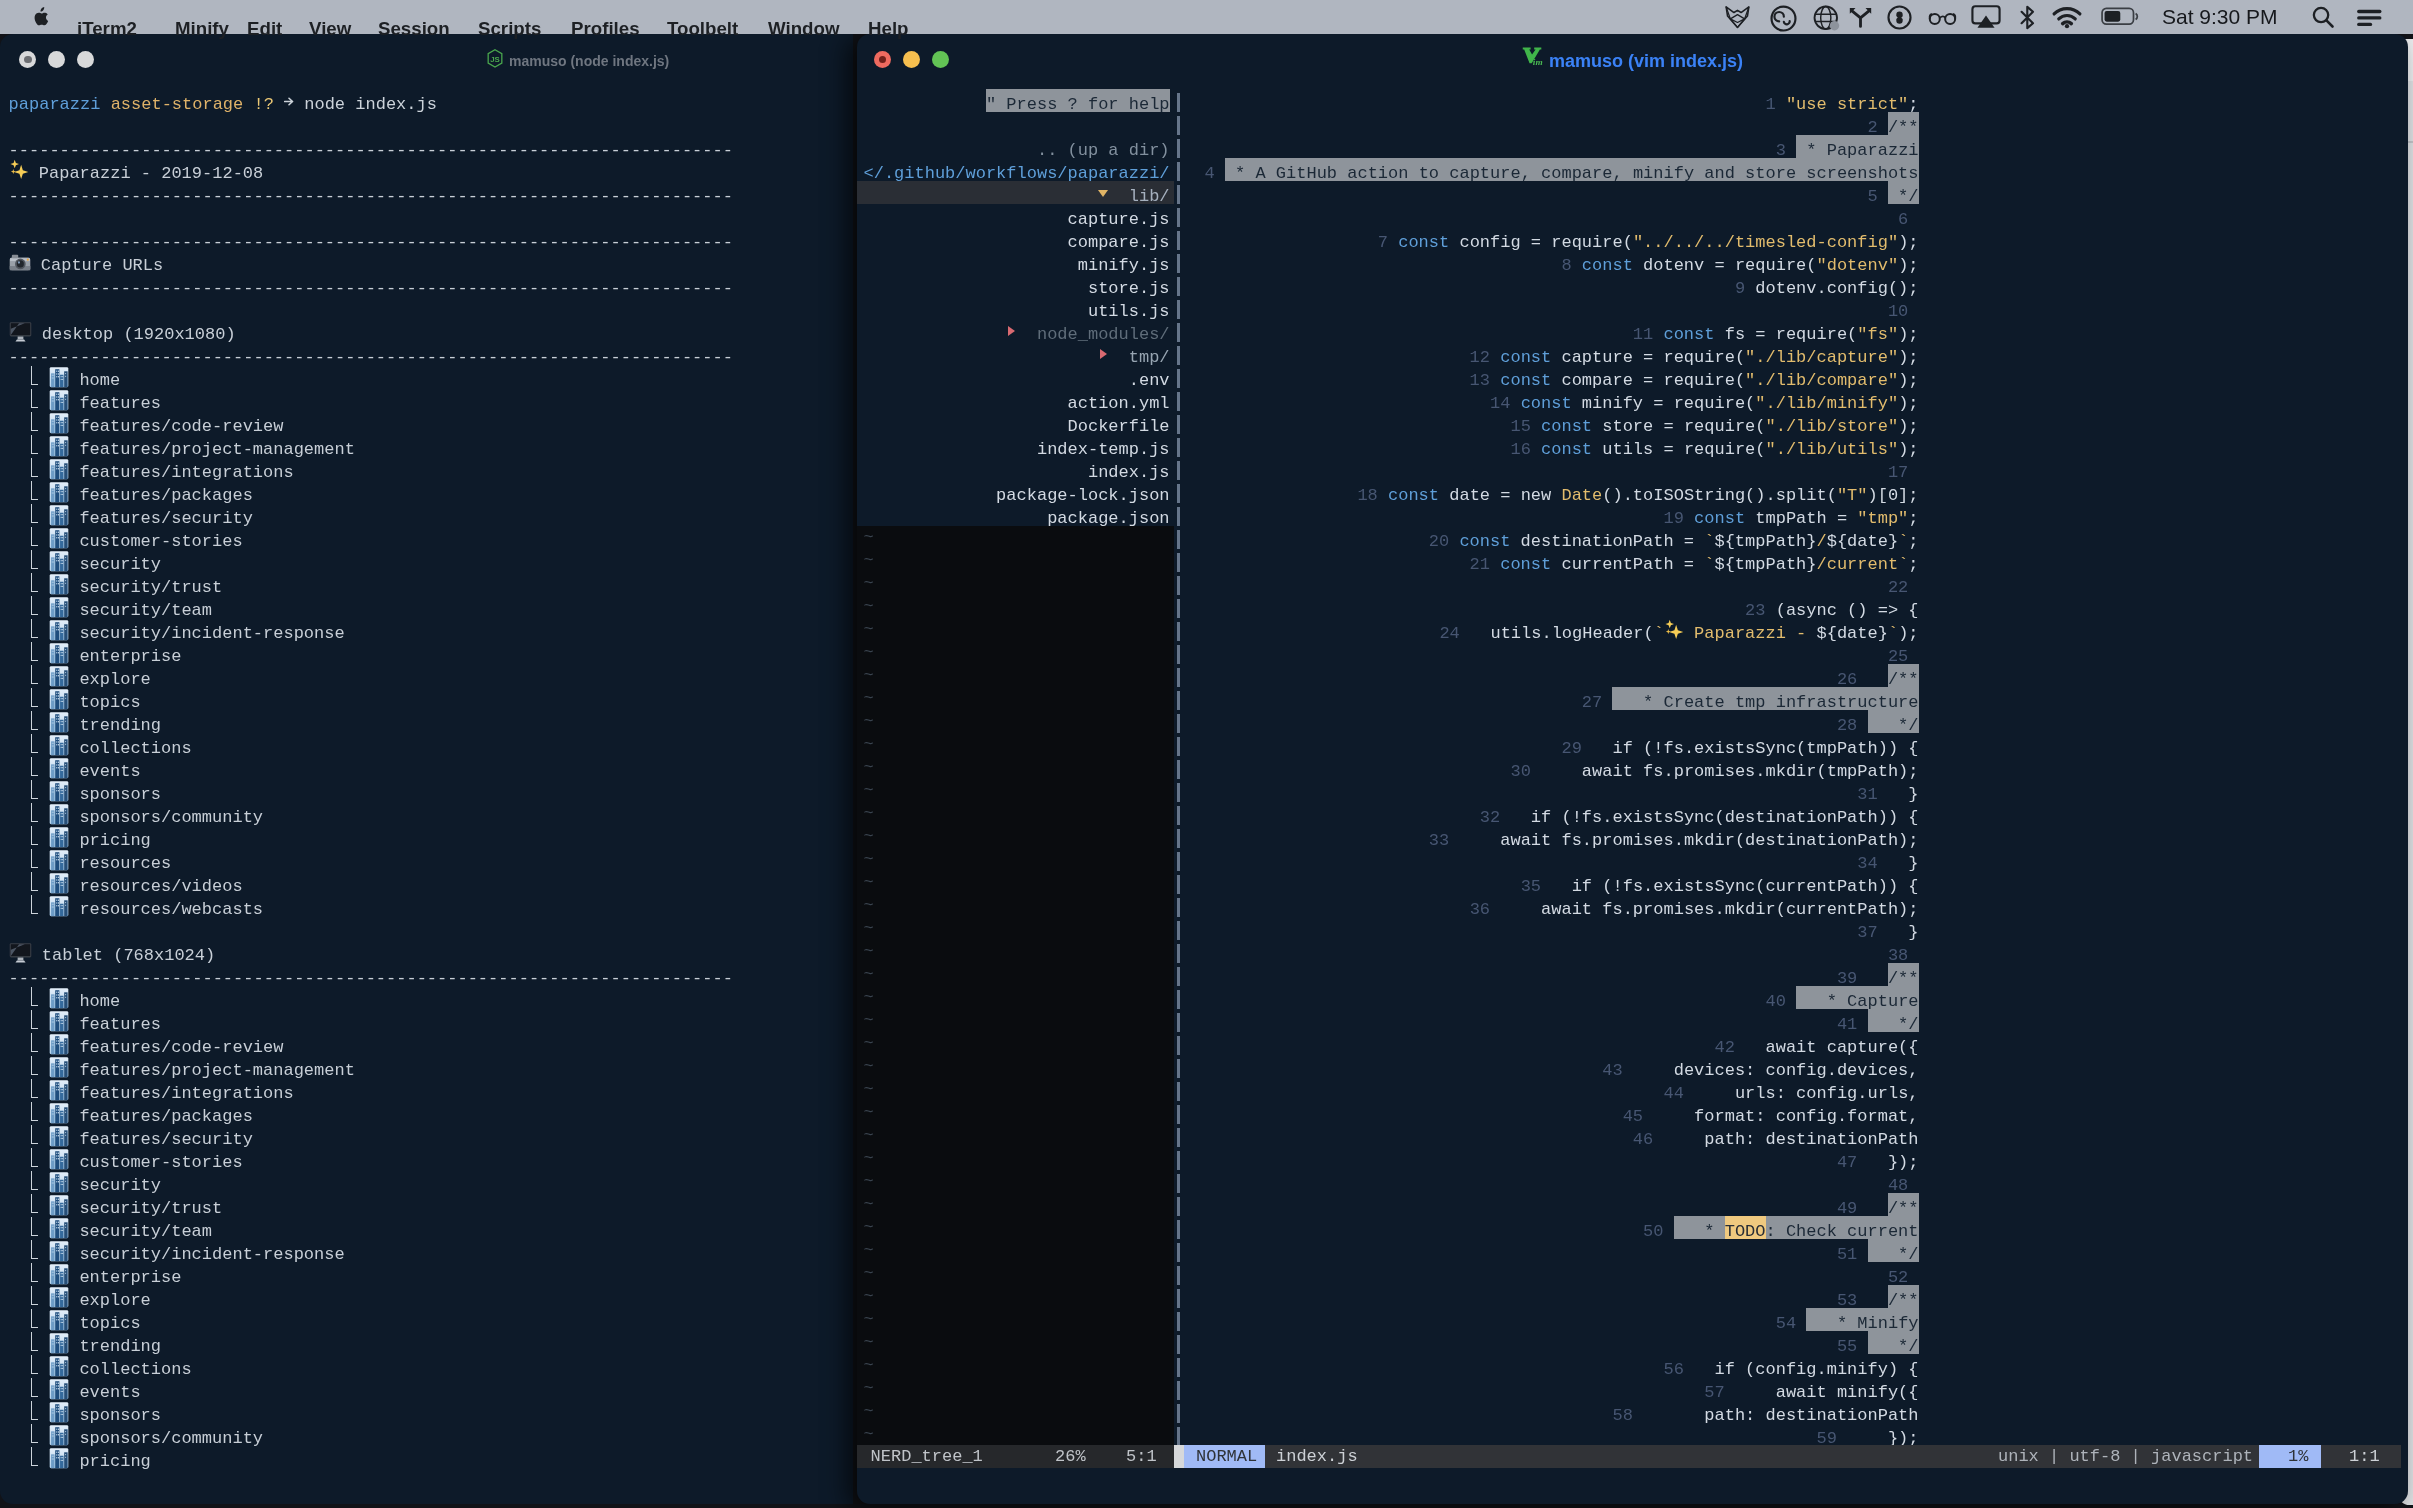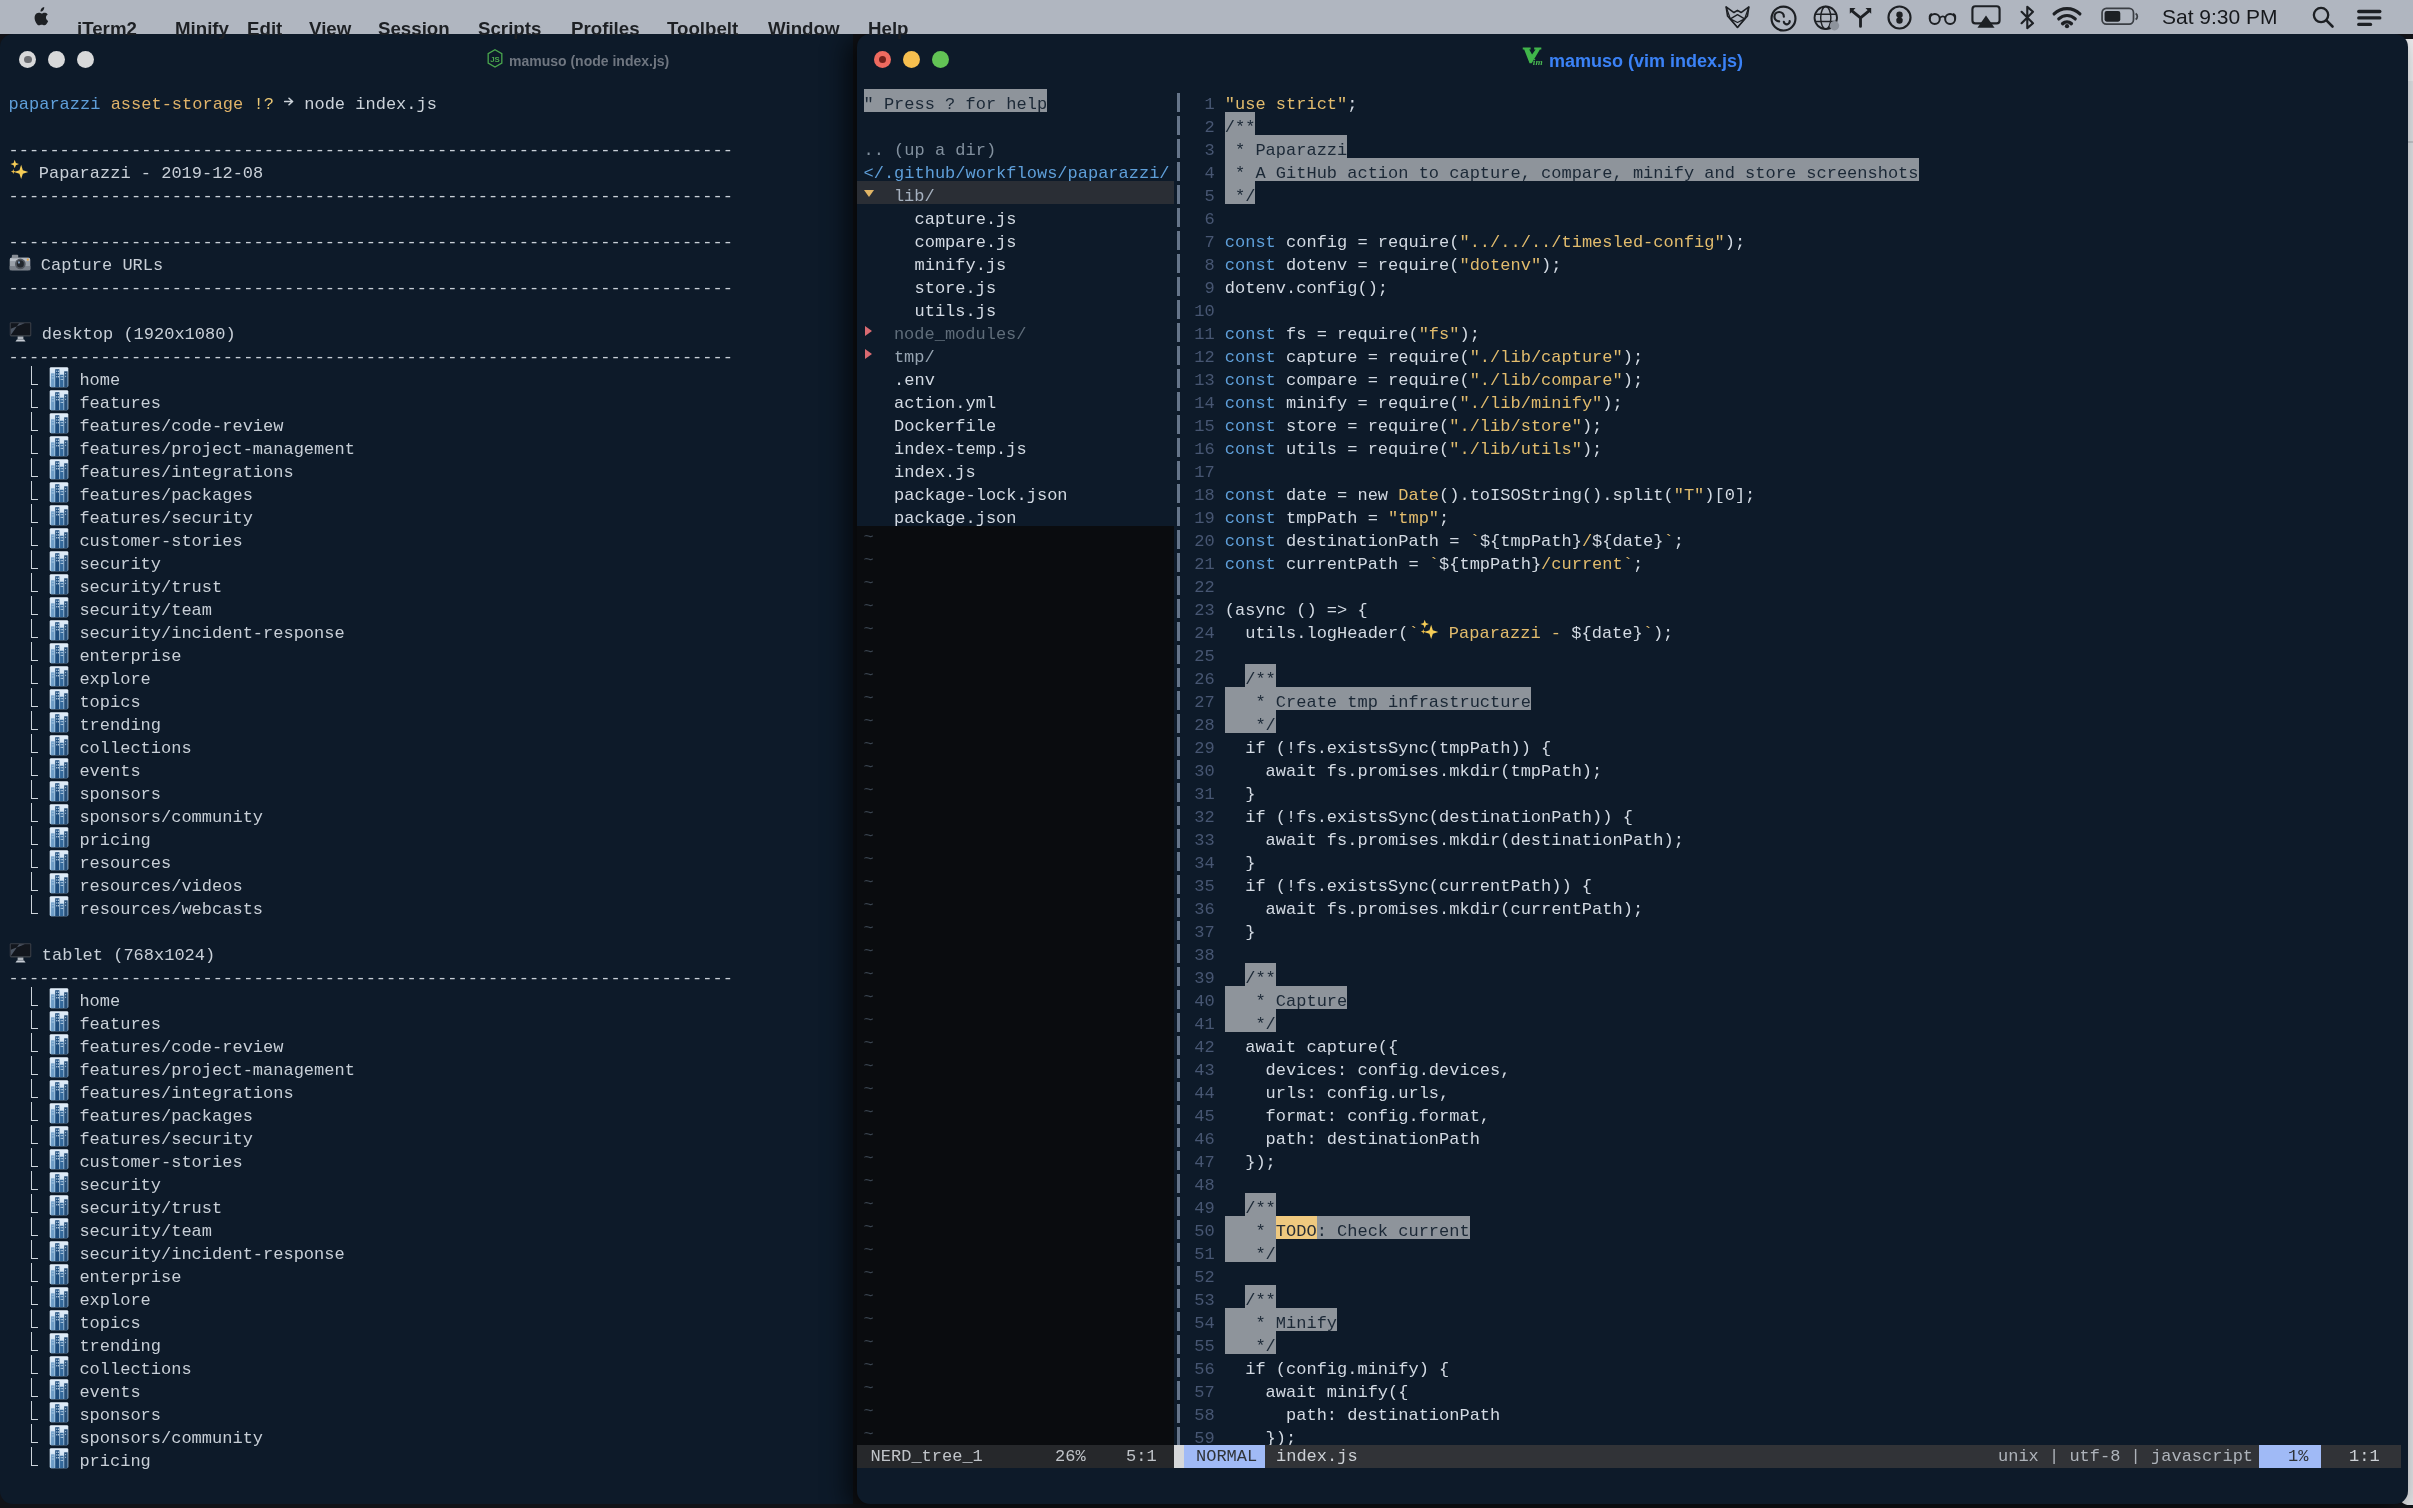--- a/index.html
+++ b/index.html
@@ -3,21 +3,21 @@
 * { margin:0; padding:0; box-sizing:border-box; }
 html,body { width:2413px; height:1508px; overflow:hidden; }
 body { position:relative; background:#111318; font-family:"Liberation Sans",sans-serif; }
 .abs { position:absolute; }
 #menubar { position:absolute; left:0; top:0; width:2413px; height:34px; background:#b0b6c0; }
 .mi { position:absolute; top:12px; line-height:34px; font-size:18.7px; color:#1d2024; }
 .mic { position:absolute; }
 #clock { position:absolute; left:2162px; top:0; line-height:34px; font-size:21px; color:#16181c; }
 .win { position:absolute; top:34px; height:1470px; background:#0d1a29; }
 #winL { left:0px; width:853px; border-radius:13px 0 0 13px; }
-#winR { left:857px; width:1551px; border-radius:13px; box-shadow:-10px 4.3px 24.4px rgba(0,0,0,.65); }
+#winR { left:857px; width:1551px; border-radius:13px; box-shadow:-10px 4.3px 24.4px rgba(0,0,0,.65);text-align:right; }
 pre { margin:0; font-family:"Liberation Mono",monospace; font-size:17px; line-height:23px; color:#c8cfd7; }
 .r { height:23px; padding-top:3.6px; box-sizing:border-box; white-space:pre; overflow:visible; }
 .em { display:inline-block; height:23px; vertical-align:top; margin-top:-2.2px; }
 .tl { display:inline-block; width:10px; height:23px; vertical-align:top; position:relative; }
 .tl::before { content:''; position:absolute; left:2.2px; top:-2.2px; width:5.7px; height:18px;
   border-left:1.9px solid #cdd4db; border-bottom:1.9px solid #cdd4db; }
 .ad { display:inline-block; width:10px; height:23px; vertical-align:top; position:relative; }
 .ad::before { content:''; position:absolute; left:0; top:5px; width:0; height:0;
   border-left:5px solid transparent; border-right:5px solid transparent; border-top:7.2px solid #e1b566; }
 .ar { display:inline-block; width:10px; height:23px; vertical-align:top; position:relative; }

